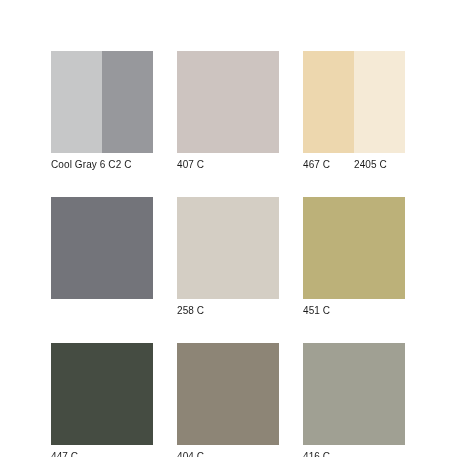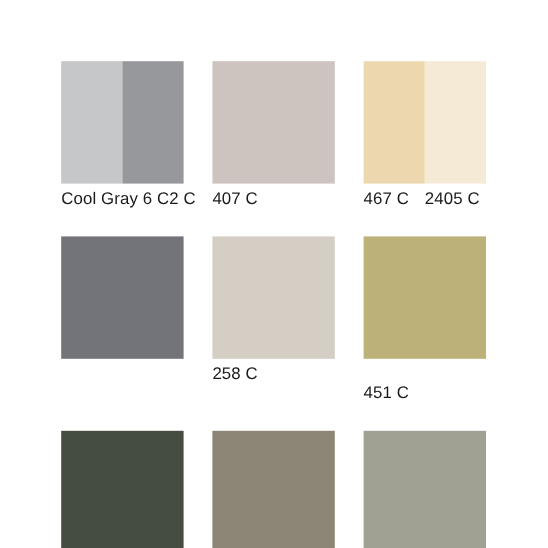--- a/index.html
+++ b/index.html
@@ -48,21 +48,21 @@
   .swatch-chip {
     flex: 1 1 0;
     height: 100%;
   }
 
   .swatch-labels {
     display: flex;
     flex-direction: row;
     width: 102px;
     margin-top: 6px;
-    font-size: 14px;
+    font-size: 10px;
     line-height: 12px;
     color: #1a1a1a;
     letter-spacing: 0.1px;
     white-space: nowrap;
   }
   .swatch-labels .label {
     flex: 1 1 0;
   }
   .swatch-labels.single .label {
     flex: 1 1 100%;
@@ -107,21 +107,21 @@
         </div>
       </div>
       <div class="swatch-group" style="grid-area: 2 / 3;">
         <div class="swatch-bar">
           <div class="swatch-chip" style="background: rgb(212, 206, 196);"></div>
         </div>
         <div class="swatch-labels single">
           <span class="label">258 C</span>
         </div>
       </div>
-      <div class="swatch-group" style="grid-area: 2 / 5; gap: 16px;">
+      <div class="swatch-group" style="grid-area: 2 / 5;">
         <div class="swatch-bar">
           <div class="swatch-chip" style="background: rgb(188, 177, 121);"></div>
         </div>
         <div class="swatch-labels single">
           <span class="label">451 C</span>
         </div>
       </div>
       <div class="swatch-group" style="grid-area: 3 / 1;">
         <div class="swatch-bar">
           <div class="swatch-chip" style="background: rgb(69, 76, 66);"></div>

